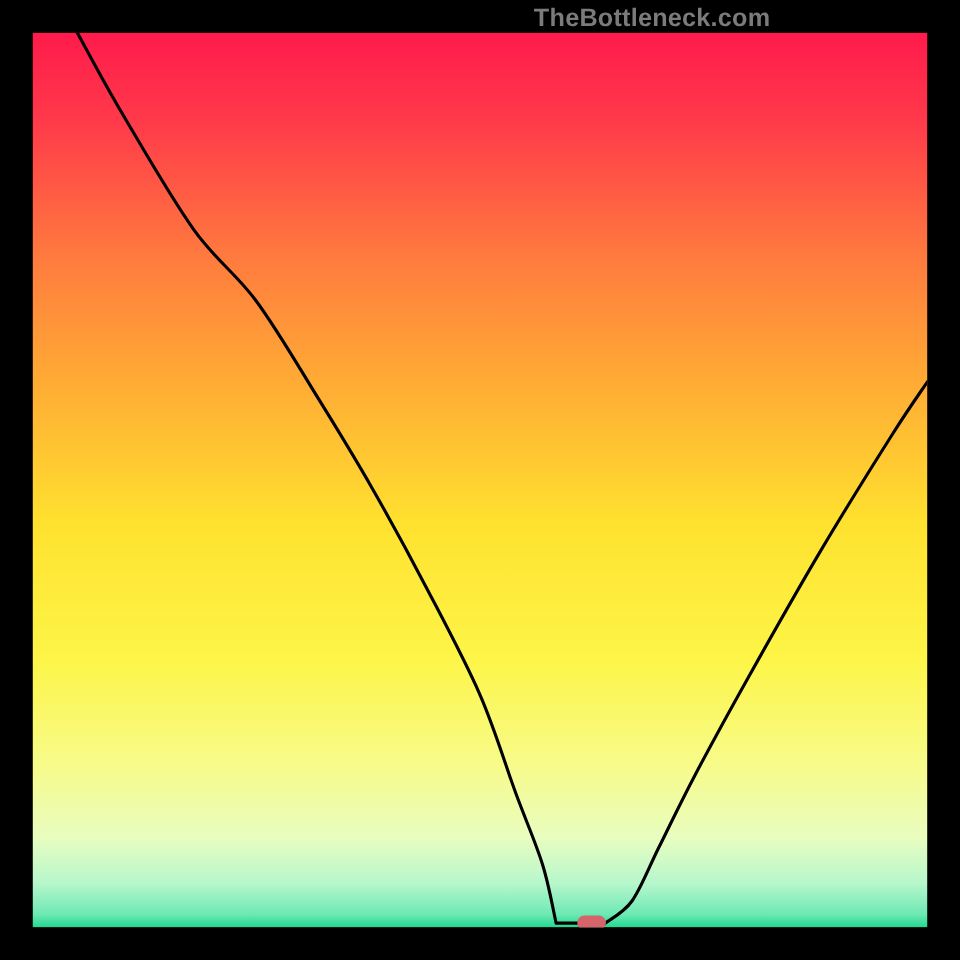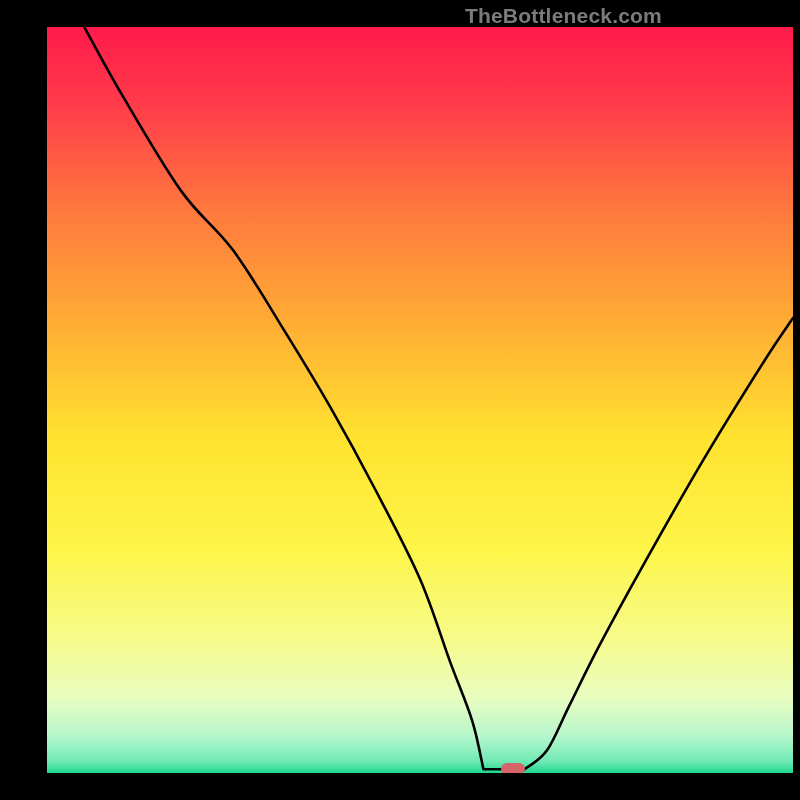--- a/index.html
+++ b/index.html
@@ -7,21 +7,20 @@
     padding: 0;
     width: 800px;
     height: 800px;
     background: #000000;
     overflow: hidden;
   }
   .chart-container {
     position: relative;
     width: 672px;
     height: 800px;
-    margin-left: 20px;
   }
   .plot-area {
     position: absolute;
     left: 27px;
     top: 27px;
     width: 746px;
     height: 746px;
     overflow: hidden;
   }
   .gradient-bg {

